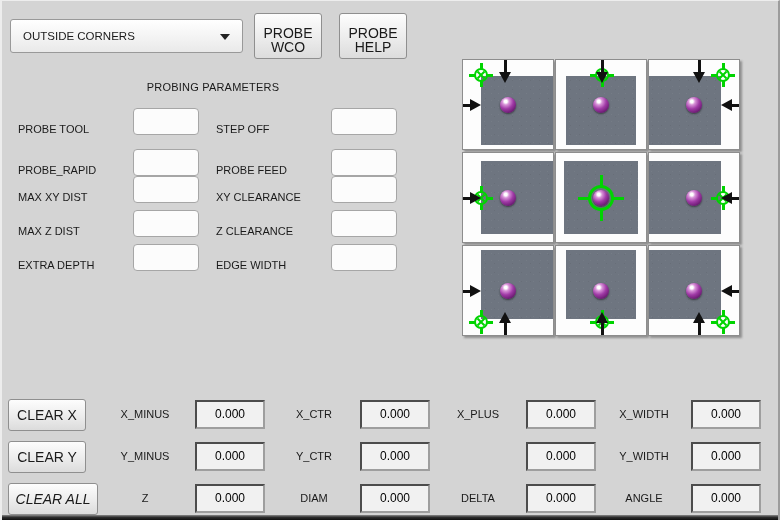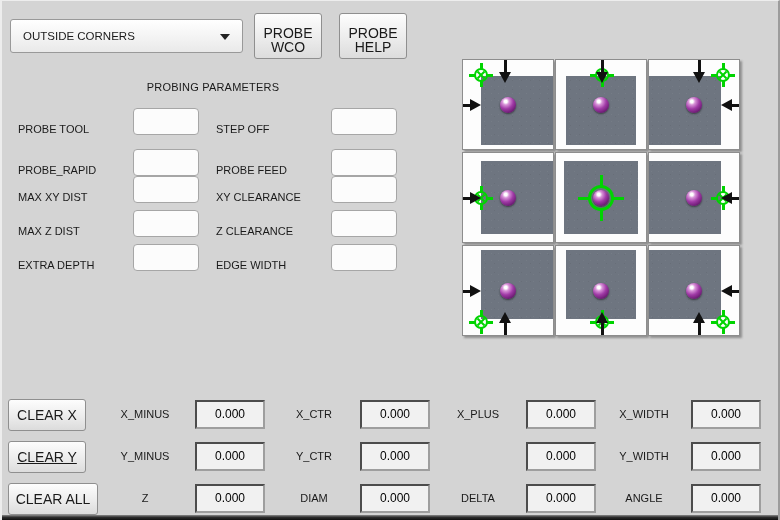--- a/index.html
+++ b/index.html
@@ -97,22 +97,22 @@
     border-top:6px solid transparent;border-bottom:6px solid transparent;border-left:11px solid #111;}
   .arr-left{width:18px;height:12px;right:0;top:39px;}
   .arr-left .stem-h{right:0;width:8px;}
   .arr-left .head{position:absolute;right:7px;top:0;width:0;height:0;
     border-top:6px solid transparent;border-bottom:6px solid transparent;border-right:11px solid #111;}
   .ax1{left:36px;} .ax2{left:40px;} .ax3{left:44px;}  
 
   
   .clr-btn{height:32px;}
   .clr-x{left:6px;top:398px;width:78px;}
-  .clr-y{left:6px;top:440px;width:78px;text-decoration:underline;}
-  .clr-all{left:6px;top:482px;width:90px;}
+  .clr-y{left:6px;top:440px;width:78px;}
+  .clr-all{left:6px;top:482px;width:90px;font-style:italic;}
   .ro-label{position:absolute;width:110px;text-align:center;font-size:11px;height:29px;line-height:29px;}
   .ro-box{position:absolute;width:70px;height:29px;box-sizing:border-box;background:#f1f1f1;
     border:2px solid;border-color:#4c4c4c #9e9e9e #9e9e9e #4c4c4c;
     font-size:12px;text-align:center;line-height:25px;color:#000;}
   .rr0{top:399px;} .rr1{top:441px;} .rr2{top:483px;}
   .lc0{left:88px;} .fc0{left:193px;}
   .lc1{left:257px;} .fc1{left:358px;}
   .lc2{left:421px;} .fc2{left:524px;}
   .lc3{left:587px;} .fc3{left:689px;}
 </style>

